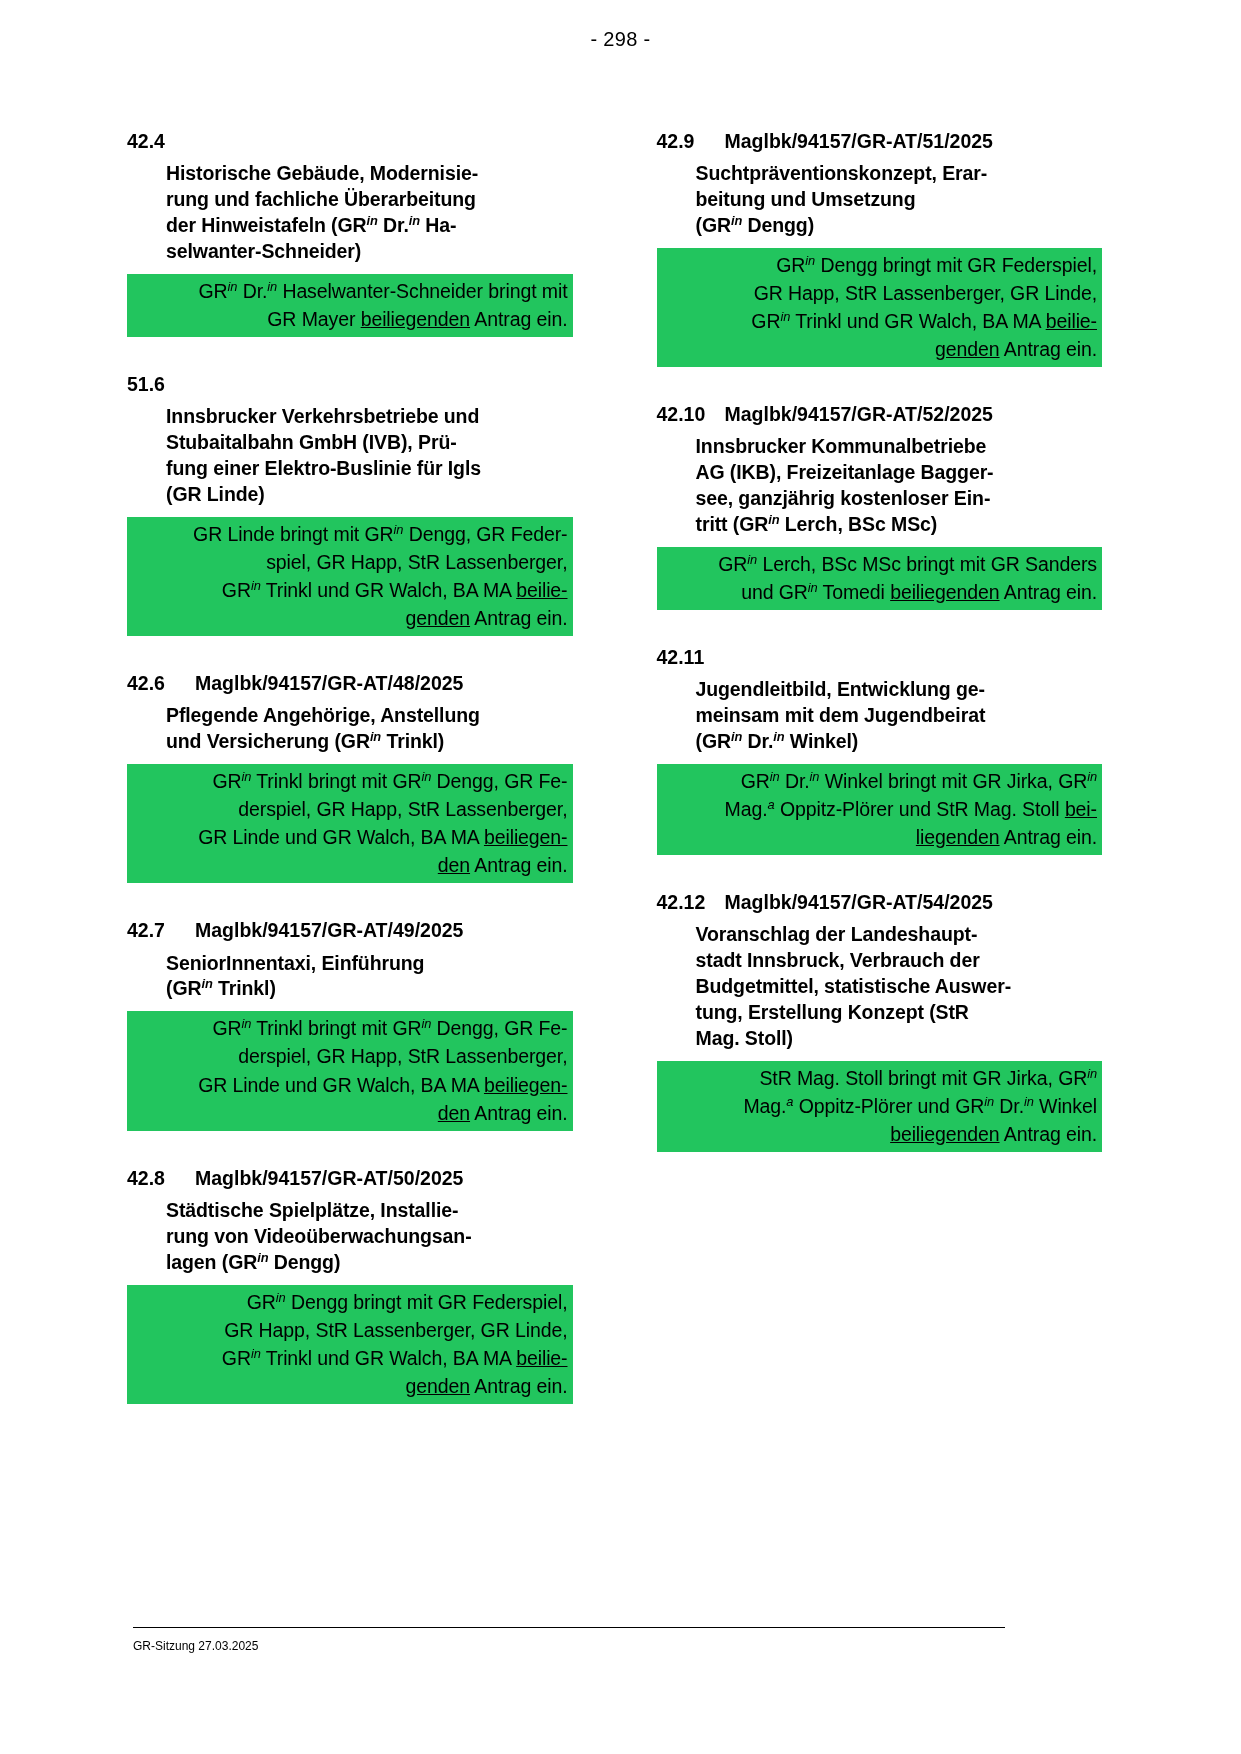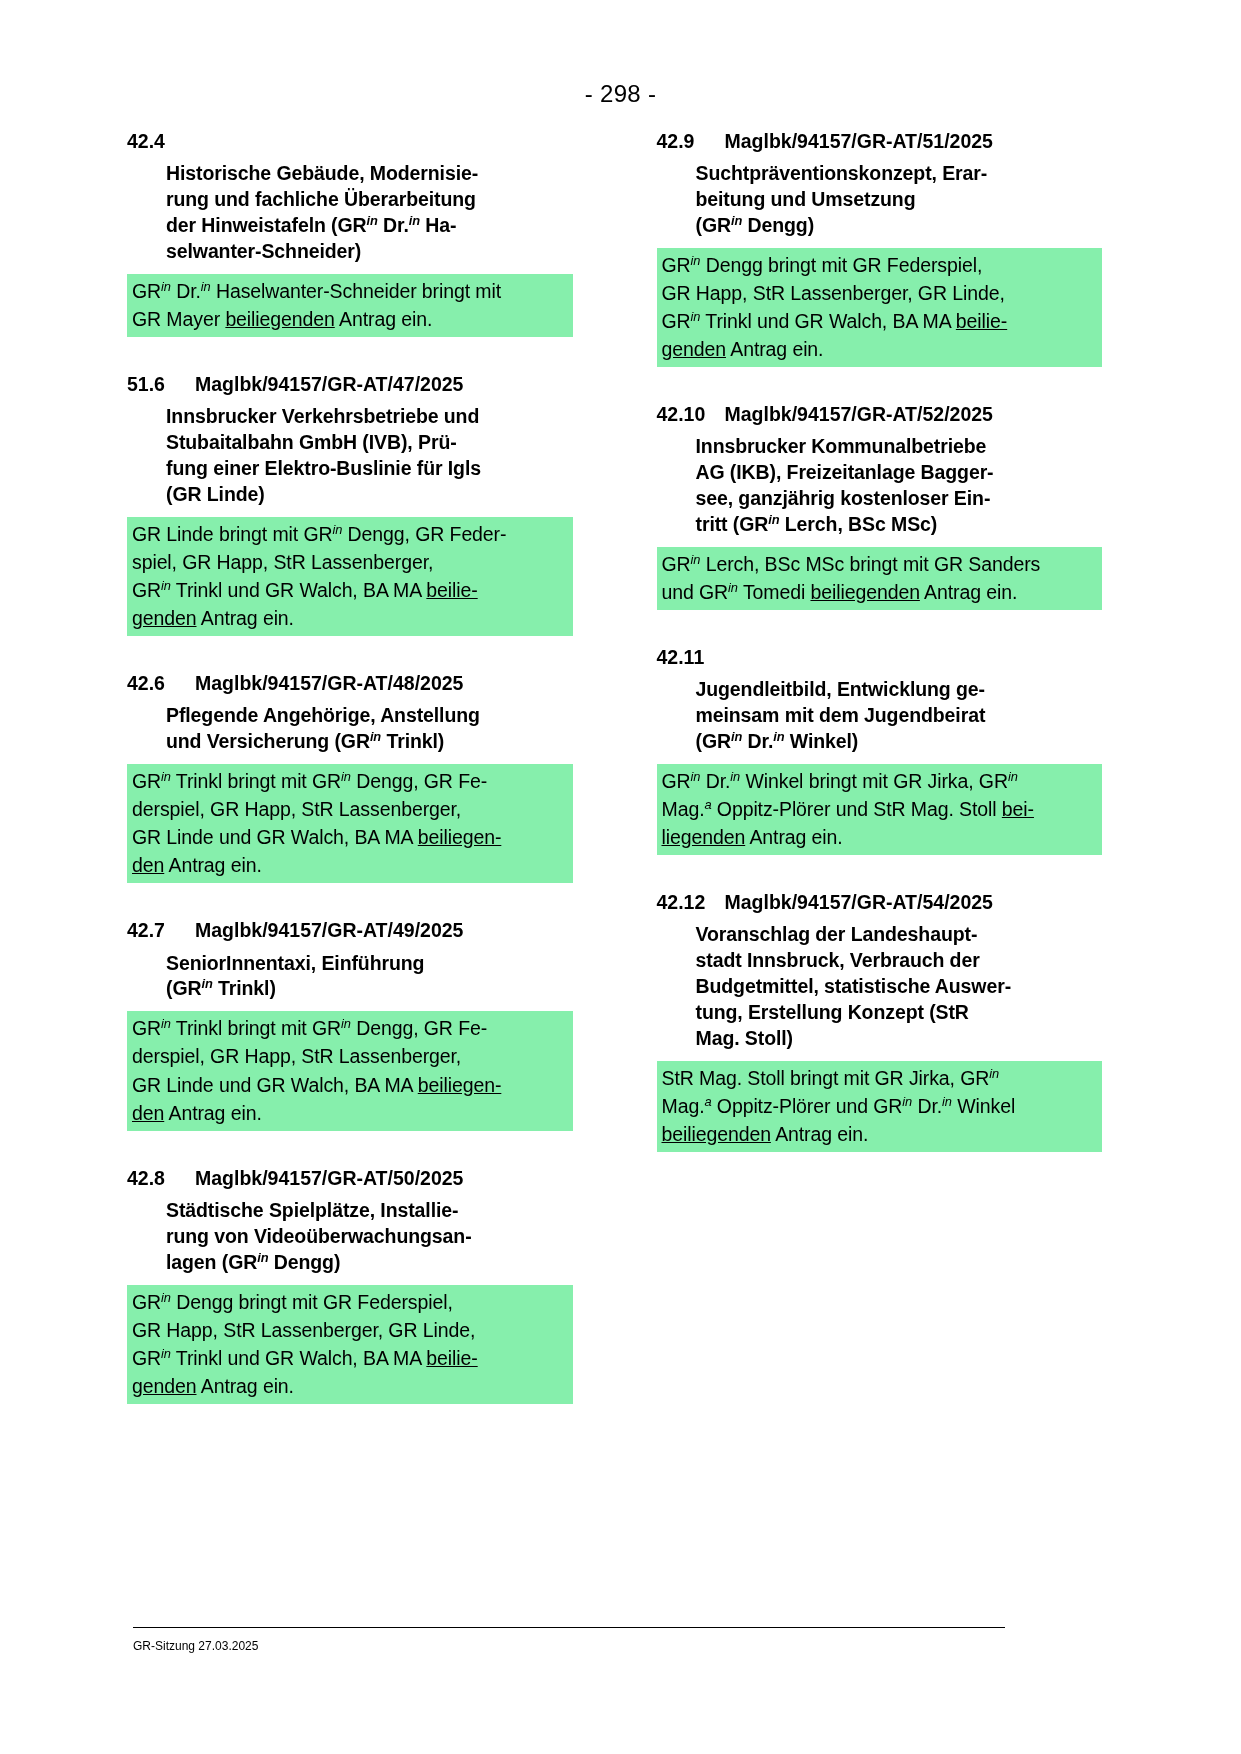--- a/index.html
+++ b/index.html
@@ -15,22 +15,22 @@
     position: relative;
   }
   .page {
     position: relative;
     width: 1241px;
     height: 1754px;
     box-sizing: border-box;
   }
   .page-number {
     text-align: center;
-    font-size: 24px;
-    padding-top: 80px;
+    font-size: 20px;
+    padding-top: 28px;
     letter-spacing: 0.3px;
   }
   .columns {
     position: absolute;
     top: 128px;
     left: 127px;
     width: 975px;
     display: flex;
     gap: 84px;
   }
@@ -56,25 +56,26 @@
   }
   .item-title {
     font-weight: bold;
     font-size: 19.5px;
     line-height: 1.33;
     margin-left: 39px;
     margin-bottom: 9px;
     letter-spacing: -0.1px;
   }
   .item-body {
-    background: #86efac;
+    background: #22c55e;
     font-size: 19.5px;
     line-height: 1.44;
     padding: 3px 5px 4px 5px;
     letter-spacing: -0.1px;
+    text-align: right;
   }
   sup {
     font-size: 0.66em;
     vertical-align: super;
     line-height: 0;
     font-style: italic;
   }
   u {
     text-decoration: underline;
   }
@@ -104,21 +105,20 @@
         <div class="item">
           <div class="item-head">
             <div class="item-num">42.4</div>
           </div>
           <div class="item-title">Historische Gebäude, Modernisie-<br>rung und fachliche Überarbeitung<br>der Hinweistafeln (GR<sup>in</sup> Dr.<sup>in</sup> Ha-<br>selwanter-Schneider)</div>
           <div class="item-body">GR<sup>in</sup> Dr.<sup>in</sup> Haselwanter-Schneider bringt mit<br>GR Mayer <u>beiliegenden</u> Antrag ein.</div>
         </div>
         <div class="item">
           <div class="item-head">
             <div class="item-num">51.6</div>
-            <div class="item-code">Maglbk/94157/GR-AT/47/2025</div>
           </div>
           <div class="item-title">Innsbrucker Verkehrsbetriebe und<br>Stubaitalbahn GmbH (IVB), Prü-<br>fung einer Elektro-Buslinie für Igls<br>(GR Linde)</div>
           <div class="item-body">GR Linde bringt mit GR<sup>in</sup> Dengg, GR Feder-<br>spiel, GR Happ, StR Lassenberger,<br>GR<sup>in</sup> Trinkl und GR Walch, BA MA <u>beilie-</u><br><u>genden</u> Antrag ein.</div>
         </div>
         <div class="item">
           <div class="item-head">
             <div class="item-num">42.6</div>
             <div class="item-code">Maglbk/94157/GR-AT/48/2025</div>
           </div>
           <div class="item-title">Pflegende Angehörige, Anstellung<br>und Versicherung (GR<sup>in</sup> Trinkl)</div>

